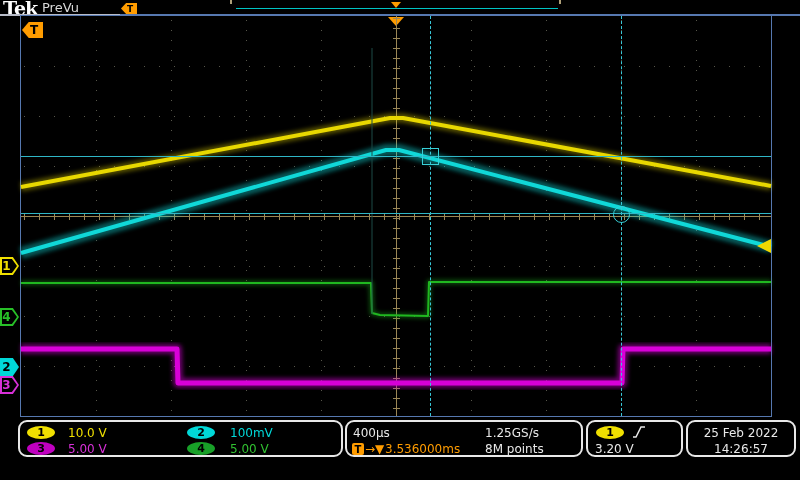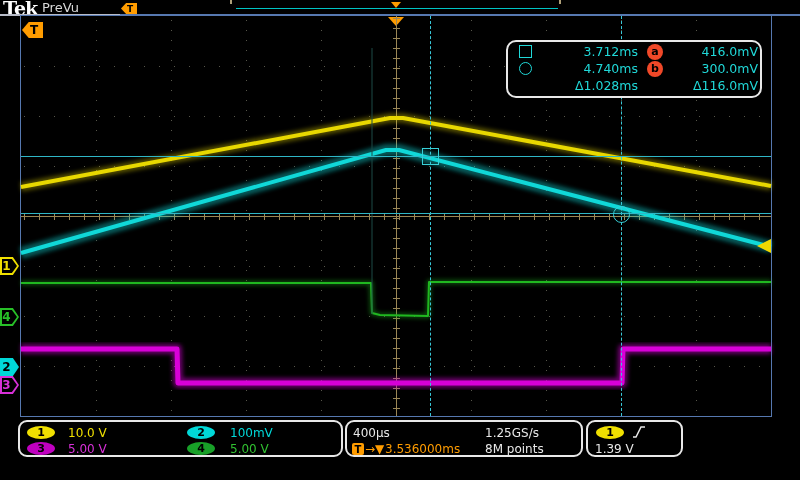--- a/index.html
+++ b/index.html
@@ -848,40 +848,20 @@
     <span class="digit">4</span>
   </div>
   <div class="abs ch-marker" id="marker-ch2">
     <span class="digit">2</span>
   </div>
   <div class="abs ch-marker" id="marker-ch3">
     <div class="inner"></div>
     <span class="digit">3</span>
   </div>
 
-  <div class="abs" id="cursor-box">
-    <div class="cur-sym">
-        <div id="sym-square"></div>
-      </div>
-    <div class="cur-time">3.712ms</div>
-    <div class="cur-badge">a</div>
-    <div class="cur-val">416.0mV</div>
-
-    <div class="cur-sym">
-        <div id="sym-circle"></div>
-      </div>
-    <div class="cur-time">4.740ms</div>
-    <div class="cur-badge">b</div>
-    <div class="cur-val">300.0mV</div>
-
-    <div class="cur-sym"></div>
-    <div class="cur-time">Δ1.028ms</div>
-    <div></div>
-    <div class="cur-val">Δ116.0mV</div>
-  </div>
 
   <div class="abs robox" id="box-channels">
     <div class="badge b-yellow row1" style="left:7px;">1</div>
     <span class="roval c-yellow row1" style="left:48px;">10.0 V</span>
     <div class="badge b-cyan row1" style="left:167px;">2</div>
     <span class="roval c-cyan row1" style="left:210px;">100mV</span>
     <div class="badge b-mag row2" style="left:7px;">3</div>
     <span class="roval c-mag row2" style="left:48px;">5.00 V</span>
     <div class="badge b-green row2" style="left:167px;">4</div>
     <span class="roval c-green row2" style="left:210px;">5.00 V</span>
@@ -894,17 +874,21 @@
     <span class="roval c-orange row2" style="left:18px;">→▼</span>
     <span class="roval c-orange row2" style="left:38px;">3.536000ms</span>
     <span class="roval c-white row2" style="left:138px;">8M points</span>
   </div>
 
   <div class="abs robox" id="box-trig">
     <div class="badge b-yellow row1" style="left:8px;">1</div>
     <svg id="slope-icon" width="14" height="15">
       <path d="M1 12 L4 12 L9 2 L13 2" stroke="#e8e8e8" stroke-width="1.5" fill="none"></path>
     </svg>
-    <span class="roval c-white row2" style="left:7px;">1.39 V</span>
+    <span class="roval c-white row2" style="left:7px;">3.20 V</span>
   </div>
 
+  <div class="abs robox" id="box-date">
+    <span class="roval c-white row1" style="left:0;width:106px;text-align:center;">25 Feb 2022</span>
+    <span class="roval c-white row2" style="left:0;width:106px;text-align:center;">14:26:57</span>
+  </div>
 
 </div>
 
 </body></html>

